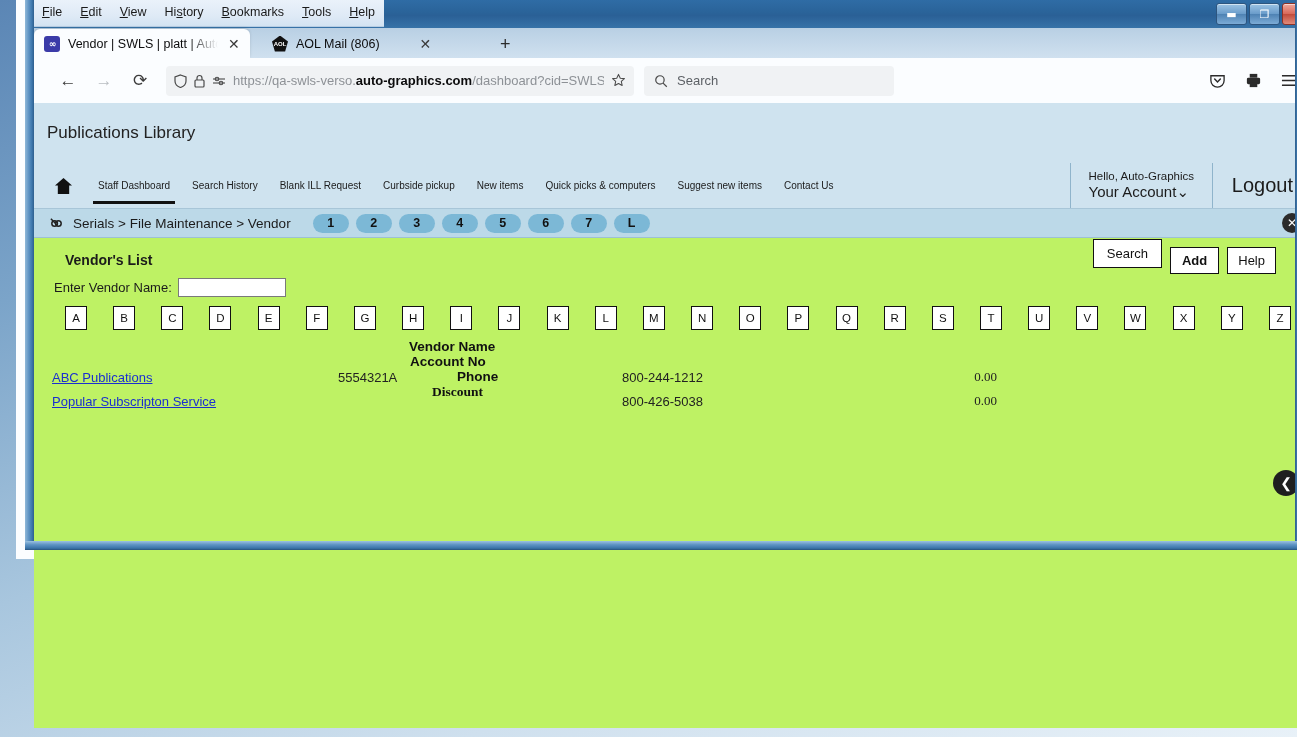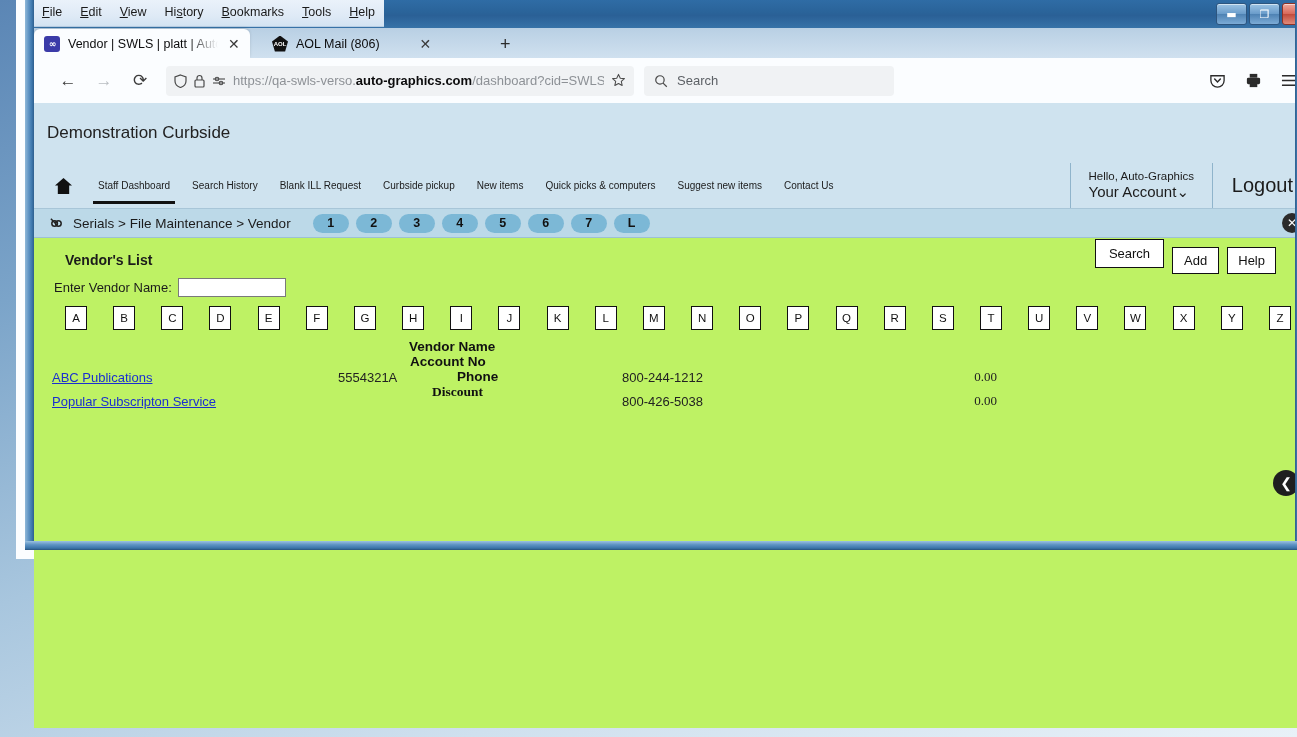--- a/index.html
+++ b/index.html
@@ -221,21 +221,21 @@
     width:100px; height:17px; border:1px solid #7a7a7a; background:#fff;
     font-family:"Liberation Sans", sans-serif; font-size:12px; padding:0 3px;
     box-sizing:content-box; outline:none;
   }
   #actionbtns { position:absolute; right:37px; top:0px; display:flex; align-items:flex-start; gap:8px; }
   .abtn {
     background:#fff; border:1px solid #111; font-size:13px; color:#111;
     font-family:"Liberation Sans", sans-serif; line-height:1;
   }
   #btn-search { padding:7px 13px; margin-top:1px; }
-  #btn-add { padding:6px 11px; margin-top:9px; }
+  #btn-add { padding:6px 11px; margin-top:9px;font-weight:bold; }
   #btn-help { padding:6px 10px; margin-top:9px; }
 
   #alpha { position:absolute; left:31px; top:68px; width:1226px; display:flex; }
   .alpha-btn {
     width:20px; height:22px; border:1px solid #111; background:#fff;
     display:flex; align-items:center; justify-content:center;
     font-size:11.5px; color:#111; font-weight:normal;
   }
   .alpha-cell { flex:1; display:flex; justify-content:flex-start; }
 
@@ -367,21 +367,21 @@
               <line x1="1" y1="7" x2="17" y2="7" stroke="#2b2b2b" stroke-width="1.6"></line>
               <line x1="1" y1="12" x2="17" y2="12" stroke="#2b2b2b" stroke-width="1.6"></line>
             </svg>
         </div>
       </div>
     </div>
 
     <div id="page">
 
       <div id="apphead">
-        <div id="libname">Demonstration Curbside</div>
+        <div id="libname">Publications Library</div>
       </div>
 
       <div class="lang-ico">
         <svg class="ico-svg" width="20" height="22" viewBox="0 0 20 22">
           <rect x="0" y="0" width="20" height="22" fill="#111"></rect>
           <rect x="9" y="2" width="10" height="10" fill="#fff"></rect>
           <text x="11" y="11" font-size="9" font-family="DejaVu Sans" fill="#111">A</text>
           <text x="1" y="15" font-size="9" font-family="DejaVu Sans" fill="#fff">文</text>
         </svg>
       </div>

